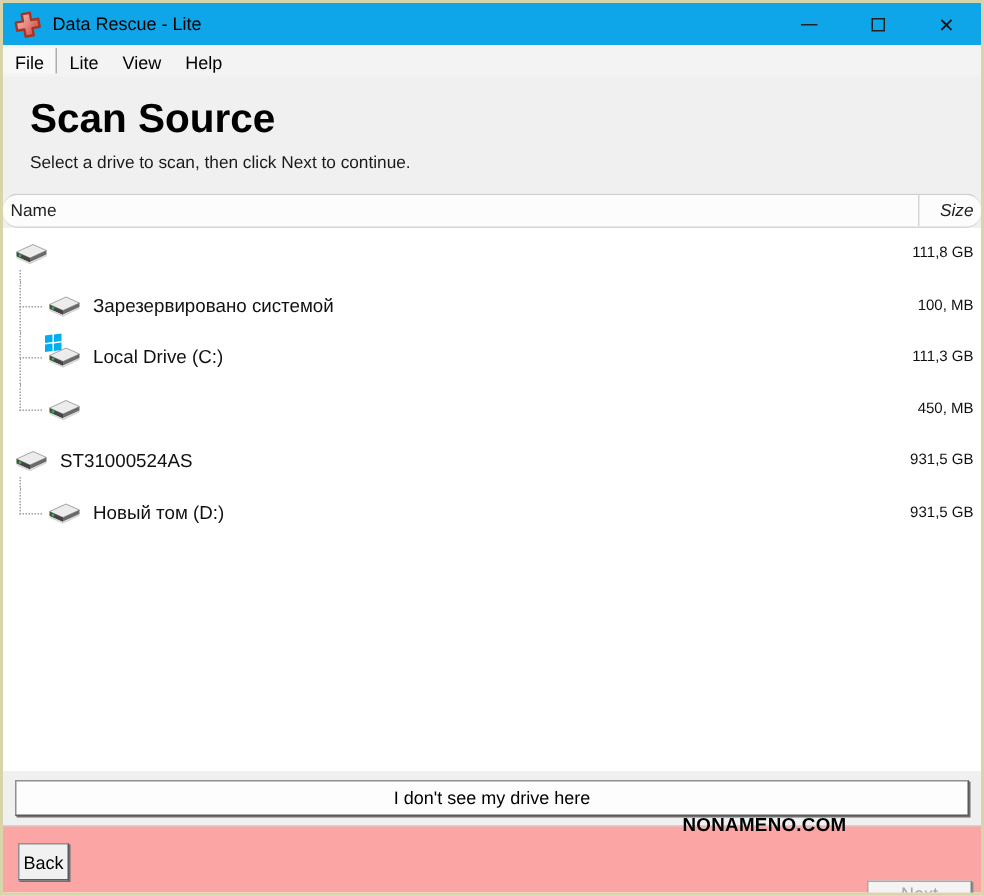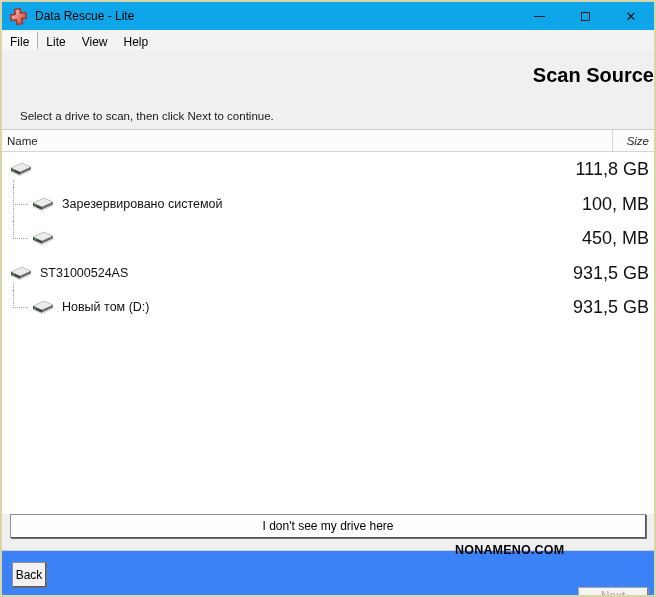--- a/index.html
+++ b/index.html
@@ -16,47 +16,47 @@
   .winctl{width:46px;height:28px;display:flex;align-items:center;justify-content:center;cursor:default;}
   .glyph-min{width:11px;height:1px;background:#222;}
   .glyph-max{width:9px;height:9px;border:1px solid #222;background:transparent;}
   .glyph-close{font-size:13px;color:#111;line-height:1;}
   
   .menubar{height:21px;background:#f3f3f3;display:flex;align-items:center;flex:0 0 auto;}
   .menu-item{font-size:12px;color:#000;padding:3px 8px 0 8px;cursor:default;}
   .menu-item.first{background:#f8f8f8;border-right:1px solid #aeaeae;}
   
   .page-header{height:78px;flex:0 0 auto;padding-left:18px;}
-  .page-title{font-size:20px;font-weight:bold;color:#000;margin:13px 0 0 0;letter-spacing:0px;text-align:right;}
-  .page-subtitle{font-size:11.5px;color:#1a1a1a;margin-top:23px;}
+  .page-title{font-size:27px;font-weight:bold;color:#000;margin:13px 0 0 0;letter-spacing:0px;}
+  .page-subtitle{font-size:11.5px;color:#1a1a1a;margin-top:8px;}
   
-  .table-header{height:23px;flex:0 0 auto;background:#fcfcfc;border-top:1px solid #cfcfcf;border-bottom:1px solid #d6d6d6;display:flex;align-items:center;font-size:11.5px;color:#222;}
+  .table-header{height:23px;flex:0 0 auto;background:#fcfcfc;border-top:1px solid #cfcfcf;border-bottom:1px solid #d6d6d6;display:flex;align-items:center;font-size:11.5px;color:#222;border-radius:10px;}
   .col-name{flex:1 1 auto;padding-left:5px;}
   .col-size{flex:0 0 42px;border-left:1px solid #d6d6d6;text-align:right;padding-right:5px;height:100%;display:flex;align-items:center;justify-content:flex-end;font-style:italic;}
   
   .drive-list{flex:1 1 auto;background:#ffffff;position:relative;overflow:hidden;}
   .row{position:relative;height:34.5px;width:100%;}
   .row .label{position:absolute;top:50%;transform:translateY(-50%);font-size:12.5px;color:#111;white-space:nowrap;}
   .row.lvl0 .label{left:38px;}
   .row.lvl1 .label{left:60px;}
-  .row .size{position:absolute;right:5px;top:50%;transform:translateY(-50%);font-size:18px;color:#111;}
+  .row .size{position:absolute;right:5px;top:50%;transform:translateY(-50%);font-size:10px;color:#111;}
   .row .iconbox{position:absolute;top:50%;transform:translateY(-50%);width:24px;height:18px;}
   .row.lvl0 .iconbox{left:7px;}
   .row.lvl1 .iconbox{left:29px;}
   .winflag{position:absolute;left:-1px;top:-6px;width:11px;height:11px;display:grid;grid-template-columns:5px 5px;grid-template-rows:5px 5px;gap:1px;transform:skewY(-7deg);}
   .winflag span{background:#00adef;display:block;}
   
   .row.child::before{content:"";position:absolute;left:11px;top:0;width:14px;height:17px;border-left:1px dotted #9f9f9f;border-bottom:1px dotted #9f9f9f;}
   .row.child-mid::after{content:"";position:absolute;left:11px;top:17px;bottom:0;width:1px;border-left:1px dotted #9f9f9f;}
   .row.parent::after{content:"";position:absolute;left:11px;bottom:0;height:7px;width:1px;border-left:1px dotted #9f9f9f;}
   
-  .button-strip{flex:0 0 36px;display:flex;align-items:flex-start;}
+  .button-strip{flex:0 0 36px;display:flex;align-items:center;}
   .btn3d{background:#fdfdfd;border:1px solid #909090;border-right-color:#5a5a5a;border-bottom-color:#5a5a5a;box-shadow:1px 1px 0 #6f6f6f;font-size:12px;color:#000;cursor:default;display:flex;align-items:center;justify-content:center;}
   .wide-btn{height:24px;margin:0 8px;flex:1 1 auto;}
-  .footer{flex:0 0 45px;border-top:1px solid #d2d2d2;position:relative;background:#3b82f6;}
+  .footer{flex:0 0 45px;border-top:1px solid #d2d2d2;position:relative;background:#fca5a5;}
   .watermark{position:absolute;left:453px;top:-8px;font-size:12.5px;font-weight:bold;color:#000;letter-spacing:0.2px;}
   .back-btn{position:absolute;left:10px;top:11px;width:34px;height:25px;background:#f1f1f1;}
   .next-btn{position:absolute;right:6px;top:11px;width:70px;height:17px;background:#f4f4f4;color:#a6a6a6;border-color:#a9a9a9;border-right-color:#7e7e7e;border-bottom-color:#7e7e7e;box-shadow:1px 1px 0 #8f8f8f;margin-top:25px;}
 </style>
 </head>
 <body>
 
 <div class="window">
 
   <div class="titlebar">
@@ -116,20 +116,36 @@
         <span class="iconbox"><svg viewBox="0 0 24 18" width="24" height="18">
             <polygon points="2,8 13,3 22,7 11,12" fill="#ececec" stroke="#9a9a9a" stroke-width="0.6"></polygon>
             <polygon points="2,8 11,12 11,15 2,11" fill="#454545"></polygon>
             <polygon points="11,12 22,7 22,9.6 11,14.6" fill="#6a6a6a"></polygon>
             <polygon points="2,11 11,15 22,9.6 22,10.8 11,16.2 2,12.2" fill="#d4d4d4"></polygon>
             <circle cx="4.3" cy="10.4" r="1" fill="#2fb344"></circle>
           </svg></span>
         <span class="label">Зарезервировано системой</span>
         <span class="size">100, MB</span>
       </div>
+      <div class="row lvl1 child child-mid">
+        <span class="iconbox"><svg viewBox="0 0 24 18" width="24" height="18">
+            <polygon points="2,8 13,3 22,7 11,12" fill="#ececec" stroke="#9a9a9a" stroke-width="0.6"></polygon>
+            <polygon points="2,8 11,12 11,15 2,11" fill="#454545"></polygon>
+            <polygon points="11,12 22,7 22,9.6 11,14.6" fill="#6a6a6a"></polygon>
+            <polygon points="2,11 11,15 22,9.6 22,10.8 11,16.2 2,12.2" fill="#d4d4d4"></polygon>
+            <circle cx="4.3" cy="10.4" r="1" fill="#2fb344"></circle>
+          </svg><span class="winflag">
+            <span></span>
+            <span></span>
+            <span></span>
+            <span></span>
+          </span></span>
+        <span class="label">Local Drive (C:)</span>
+        <span class="size">111,3 GB</span>
+      </div>
       <div class="row lvl1 child">
         <span class="iconbox"><svg viewBox="0 0 24 18" width="24" height="18">
             <polygon points="2,8 13,3 22,7 11,12" fill="#ececec" stroke="#9a9a9a" stroke-width="0.6"></polygon>
             <polygon points="2,8 11,12 11,15 2,11" fill="#454545"></polygon>
             <polygon points="11,12 22,7 22,9.6 11,14.6" fill="#6a6a6a"></polygon>
             <polygon points="2,11 11,15 22,9.6 22,10.8 11,16.2 2,12.2" fill="#d4d4d4"></polygon>
             <circle cx="4.3" cy="10.4" r="1" fill="#2fb344"></circle>
           </svg></span>
         <span class="label"></span>
         <span class="size">450, MB</span>

